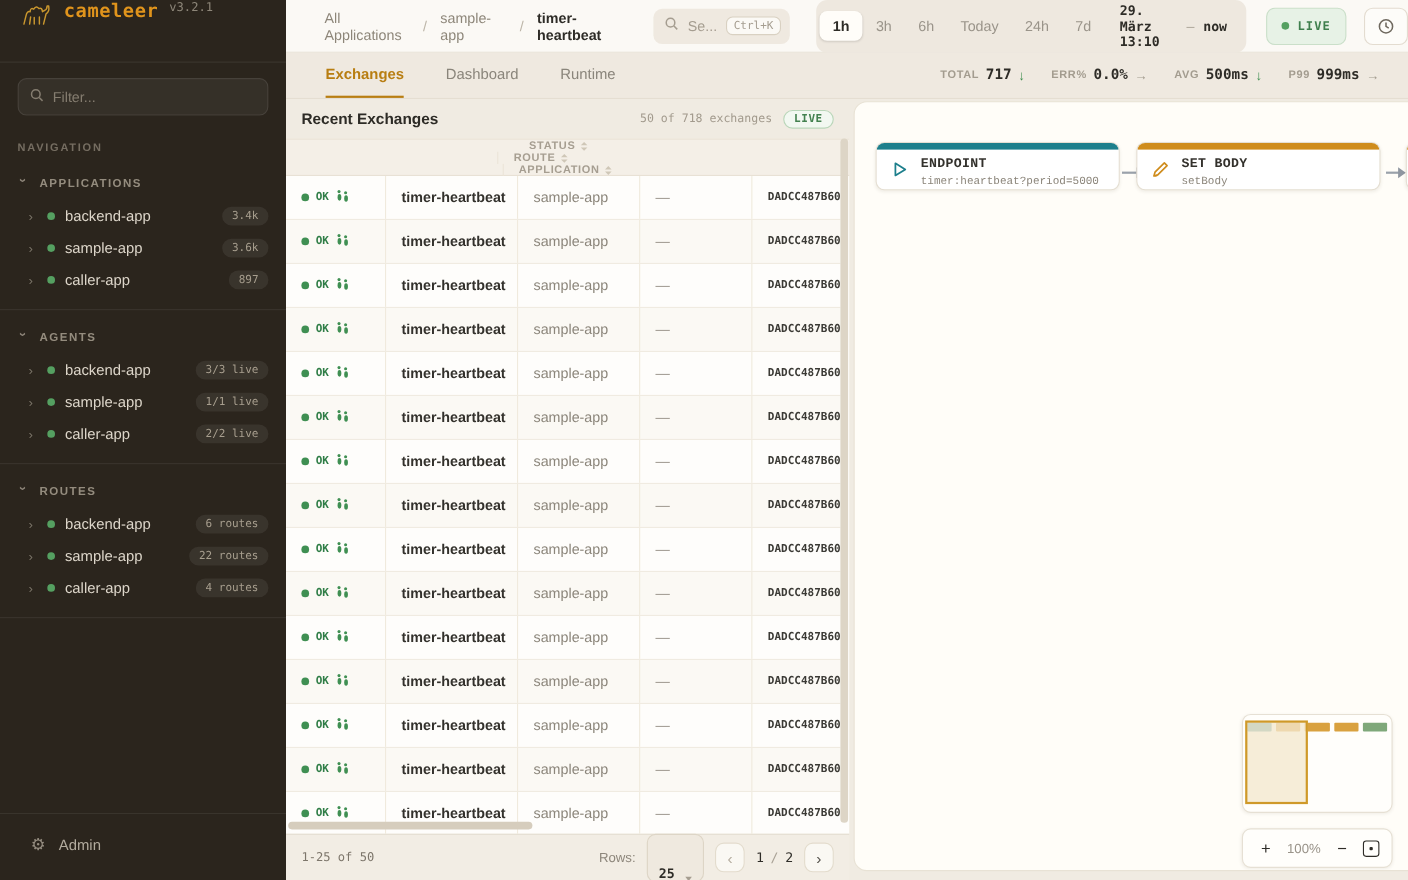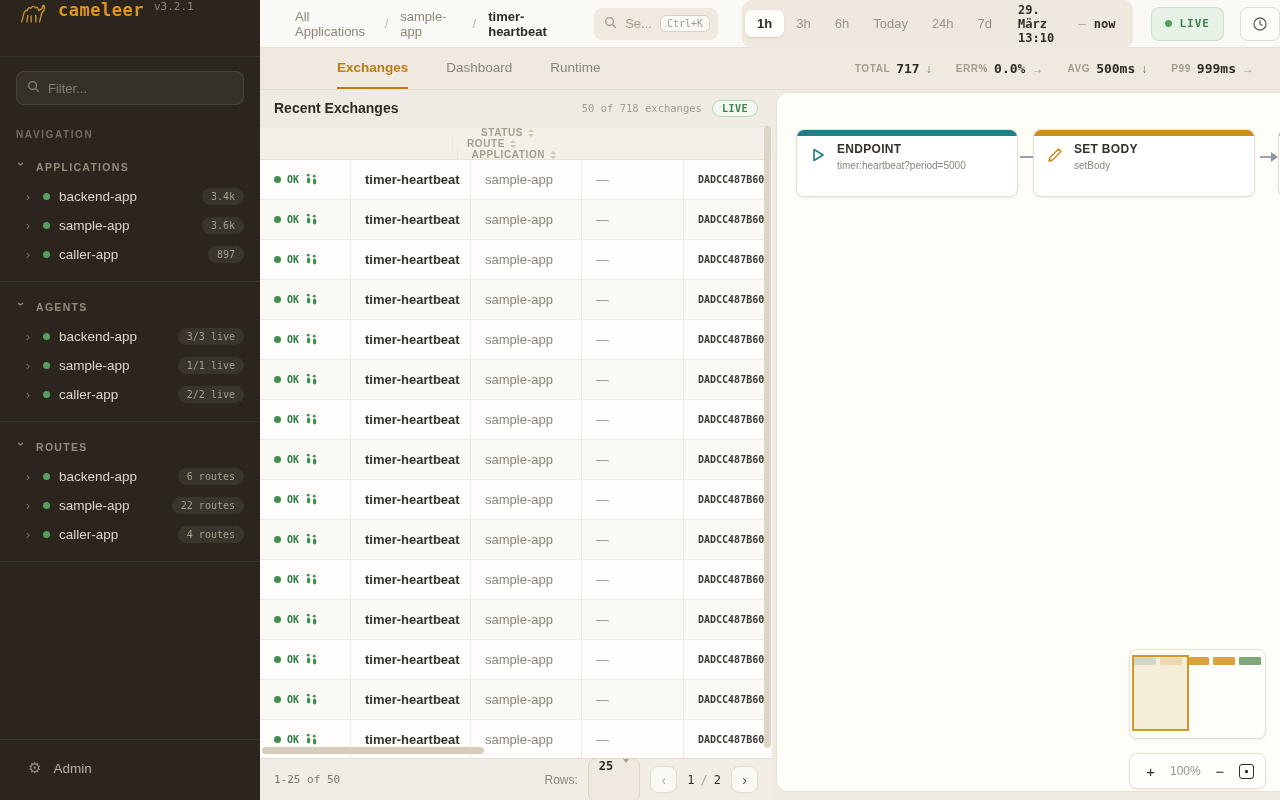--- a/index.html
+++ b/index.html
@@ -41,21 +41,21 @@
   .seg-chip { padding:6px 12px; font-size:13px; color:#9a948a; border-radius:7px; cursor:pointer; }
   .seg-chip.active { background:#fffdf9; color:#2e2c27; font-weight:bold; box-shadow:0 1px 2px rgba(0,0,0,.12); }
   .seg-date { display:flex; align-items:center; gap:8px; padding:0 14px; font-family:"DejaVu Sans Mono", monospace; font-size:12px; font-weight:bold; color:#2e2c27; cursor:pointer; }
   .seg-date .dash { color:#a9a296; font-weight:normal; }
   .live-badge { margin-left:6px; background:#e7f2e6; border:1px solid #cadfc9; border-radius:8px; height:34px; display:flex; align-items:center; gap:8px; padding:0 13px; cursor:pointer; }
   .live-badge .txt { font-family:"DejaVu Sans Mono", monospace; font-size:11px; font-weight:bold; letter-spacing:1px; color:#3f7f4d; }
   .clock-btn { margin-left:4px; width:40px; height:34px; background:#fdfcf9; border:1px solid #e3dcd0; border-radius:8px; display:flex; align-items:center; justify-content:center; flex-shrink:0; cursor:pointer; }
 
   .tabbar { height:42px; background:#efe9e0; border-bottom:1px solid #e5ded2; display:flex; align-items:stretch; padding-left:36px; flex-shrink:0; }
   .tab { display:flex; align-items:center; margin-right:38px; font-size:13.5px; color:#8a857b; border-bottom:2px solid transparent; cursor:pointer; }
-  .tab.active { color:#b87e12; font-weight:bold; border-bottom-color:#b87e12;margin-left:41px; }
+  .tab.active { color:#b87e12; font-weight:bold; border-bottom-color:#b87e12; }
   .stats { margin-left:auto; display:flex; align-items:center; gap:24px; padding-right:26px; }
   .stat { display:flex; align-items:center; gap:6px; }
   .stat .s-lbl { font-size:10px; font-weight:bold; letter-spacing:.6px; color:#a39c8f; }
   .stat .s-val { font-family:"DejaVu Sans Mono", monospace; font-size:13px; font-weight:bold; color:#2e2c27; }
   .s-arrow { font-size:12px; }
   .s-arrow.green { color:#3f8f4f; }
   .s-arrow.gray { color:#a39c8f; }
 
   .content { flex:1; display:flex; min-height:0; }
 
@@ -83,32 +83,32 @@
   .ok-txt { font-family:"DejaVu Sans Mono", monospace; font-size:10px; font-weight:bold; color:#2f7d46; }
   .route-txt { font-size:13px; font-weight:bold; color:#33312c; }
   .app-txt { font-size:13px; color:#8b857a; }
   .attr-txt { font-size:13px; color:#9a948a; }
   .id-txt { font-family:"DejaVu Sans Mono", monospace; font-size:10px; font-weight:bold; color:#3b3a35; }
   .vscroll { position:absolute; right:1px; top:36px; bottom:52px; width:7px; border-radius:4px; background:#ddd5c6; }
   .hscroll { position:absolute; left:2px; bottom:46px; width:222px; height:7px; border-radius:4px; background:#d6cdbd; }
   .panel-foot { height:42px; border-top:1px solid #e5ded2; background:#f2ede4; display:flex; align-items:center; padding:0 14px; gap:10px; flex-shrink:0; }
   .range-txt { font-family:"DejaVu Sans Mono", monospace; font-size:11px; color:#7d766b; flex:1; }
   .rows-lbl { font-size:12px; color:#8d867b; }
-  .rows-select { background:#efe9df; border:1px solid #ddd5c6; border-radius:8px; height:44px; display:flex; align-items:flex-start; gap:10px; padding:0 10px; cursor:pointer; }
+  .rows-select { background:#efe9df; border:1px solid #ddd5c6; border-radius:8px; height:44px; display:flex; align-items:flex-end; gap:10px; padding:0 10px; cursor:pointer; }
   .rows-select .rv { font-family:"DejaVu Sans Mono", monospace; font-size:12px; font-weight:bold; color:#2e2c27; }
   .dd-arrow { width:0; height:0; border-left:3.5px solid transparent; border-right:3.5px solid transparent; border-top:4px solid #a59d90; }
   .page-btn { width:27px; height:27px; background:#faf8f3; border:1px solid #e3dccd; border-radius:8px; display:flex; align-items:center; justify-content:center; font-size:14px; color:#b5ad9f; cursor:pointer; }
   .page-btn.next { color:#55524b; }
   .page-ind { font-family:"DejaVu Sans Mono", monospace; font-size:12px; color:#2e2c27; display:flex; gap:6px; }
   .page-ind .sep { color:#a9a296; }
 
   
   .canvas-area { flex:1; position:relative; min-width:0; }
   .canvas { position:absolute; left:4px; top:2px; right:-14px; bottom:8px; background:#fffdf8; border:1px solid #e8e2d5; border-radius:12px; overflow:hidden; }
-  .node { position:absolute; width:222px; height:68px; background:#ffffff; border:1px solid #e5dfd3; border-radius:8px; box-shadow:0 1px 3px rgba(60,50,30,.08); overflow:hidden; cursor:pointer; }
+  .node { position:absolute; width:222px; height:44px; background:#ffffff; border:1px solid #e5dfd3; border-radius:8px; box-shadow:0 1px 3px rgba(60,50,30,.08); overflow:hidden; cursor:pointer;font-family:Liberation Mono, monospace; }
   .node-bar { height:6px; }
   .node-bar.teal { background:#1d7f8c; }
   .node-bar.orange { background:#cf8c1c; }
   .node-body { display:flex; align-items:center; gap:10px; padding:6px 12px 0; }
   .node-title { font-size:12px; font-weight:bold; color:#33312c; letter-spacing:.3px; }
   .node-sub { font-size:10px; color:#8b857a; margin-top:4px; }
   .edge { position:absolute; height:2px; background:#9aa1aa; }
   .edge:after { content:""; position:absolute; right:-6px; top:-4px; width:0; height:0; border-top:5px solid transparent; border-bottom:5px solid transparent; border-left:7px solid #8f96a0; }
   .minimap { position:absolute; width:137px; height:90px; background:#fffefb; border:1px solid #e6e0d4; border-radius:8px; box-shadow:0 1px 3px rgba(60,50,30,.08); }
   .mm-bars { position:absolute; left:4px; right:4px; top:7px; display:flex; gap:4px; }

